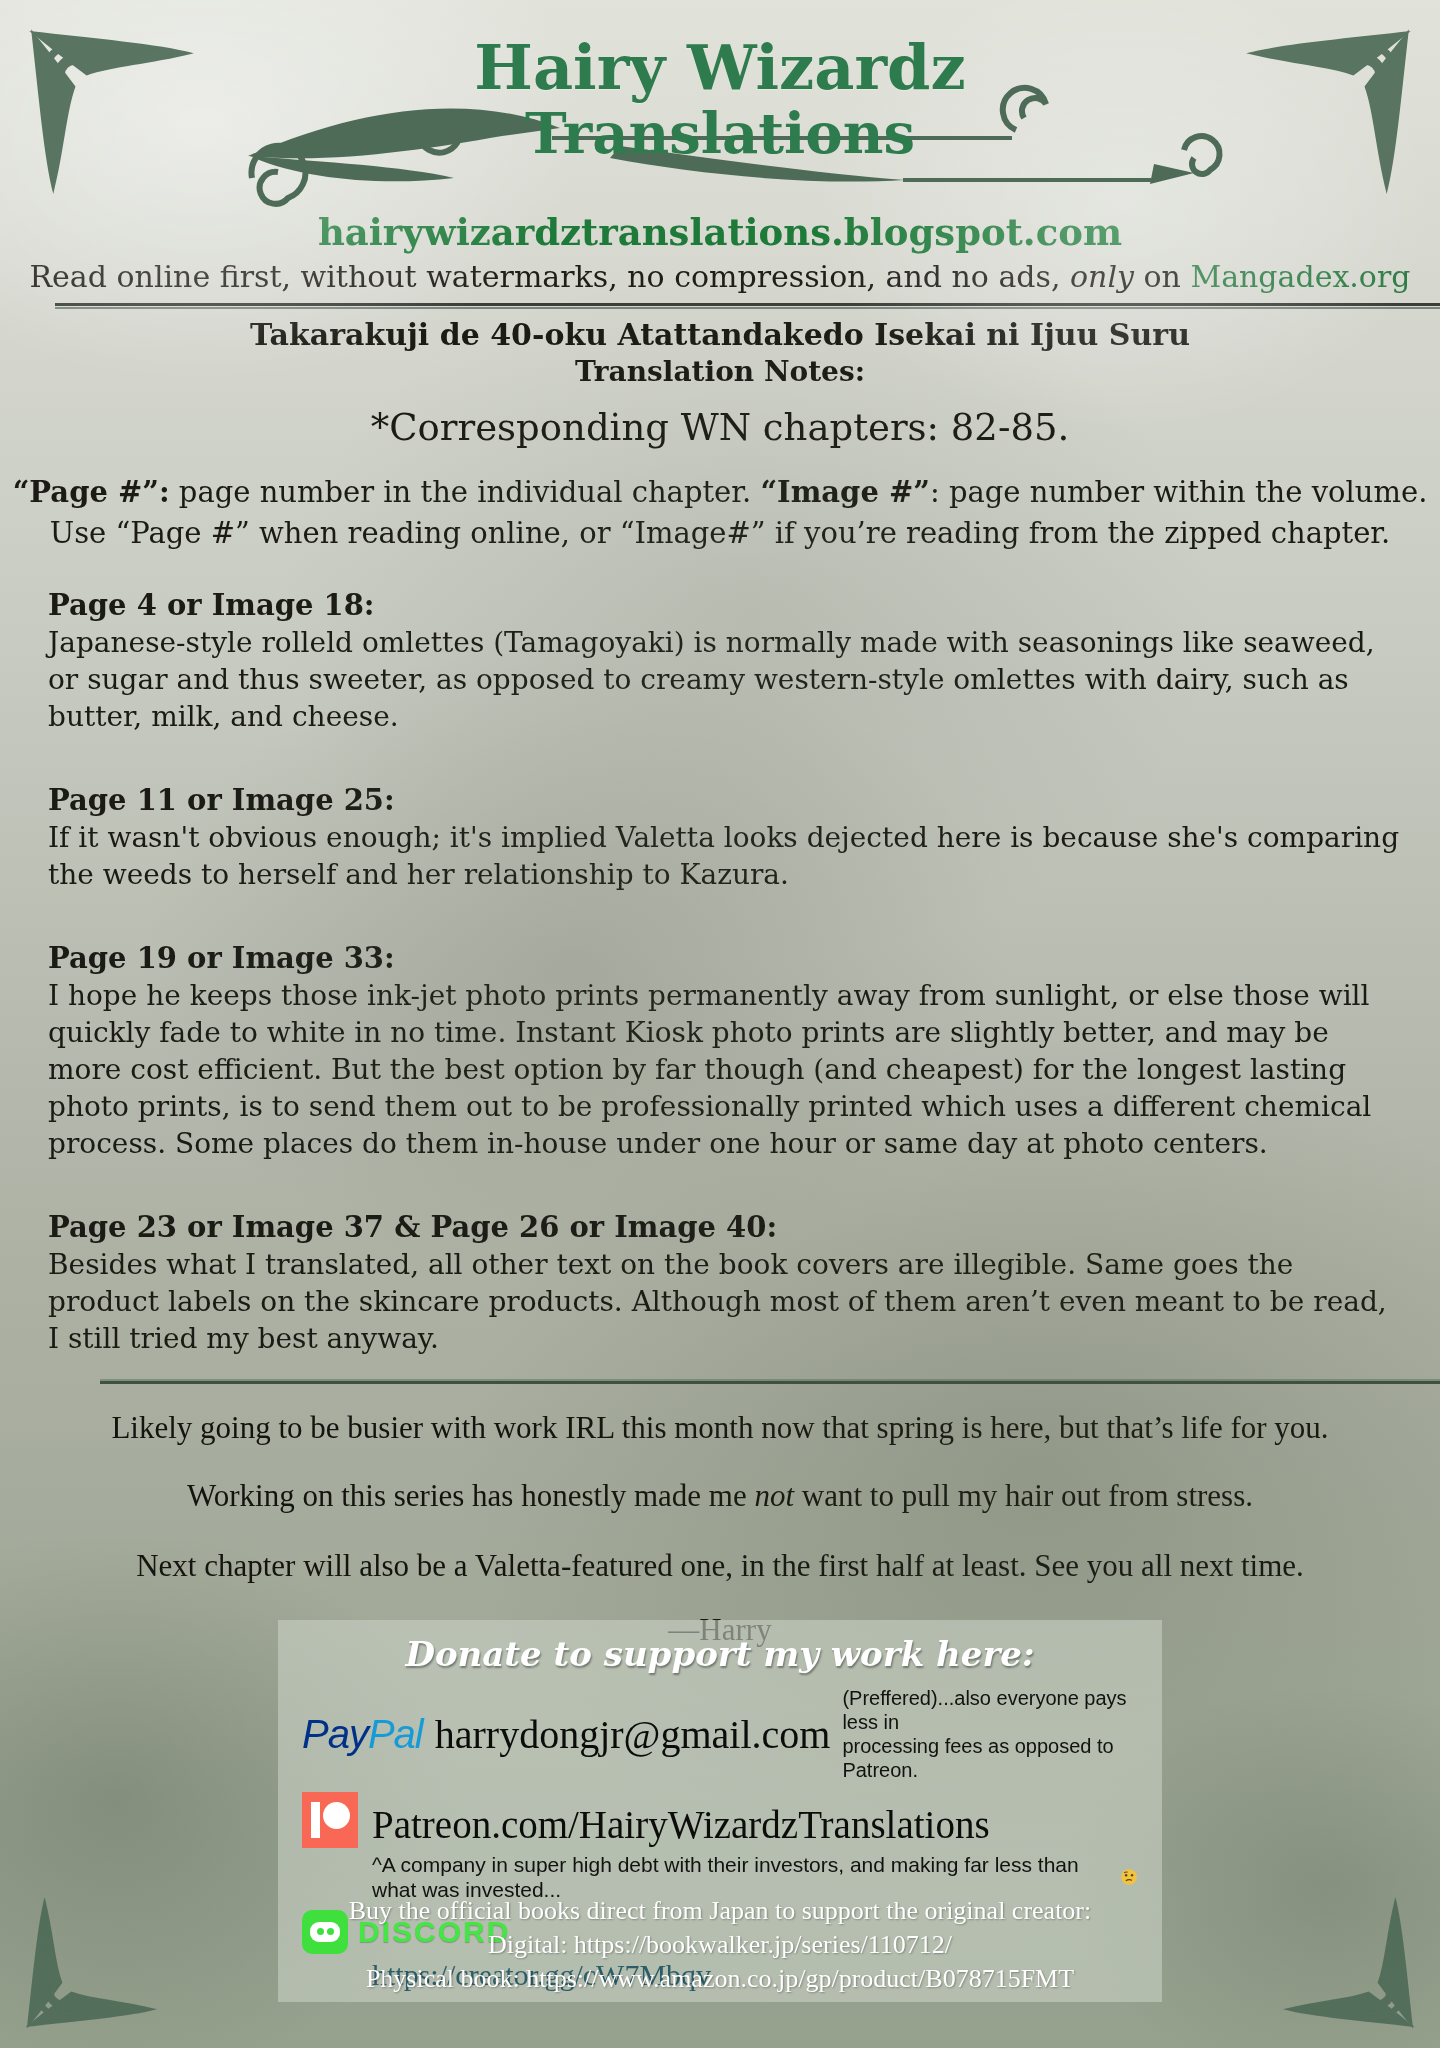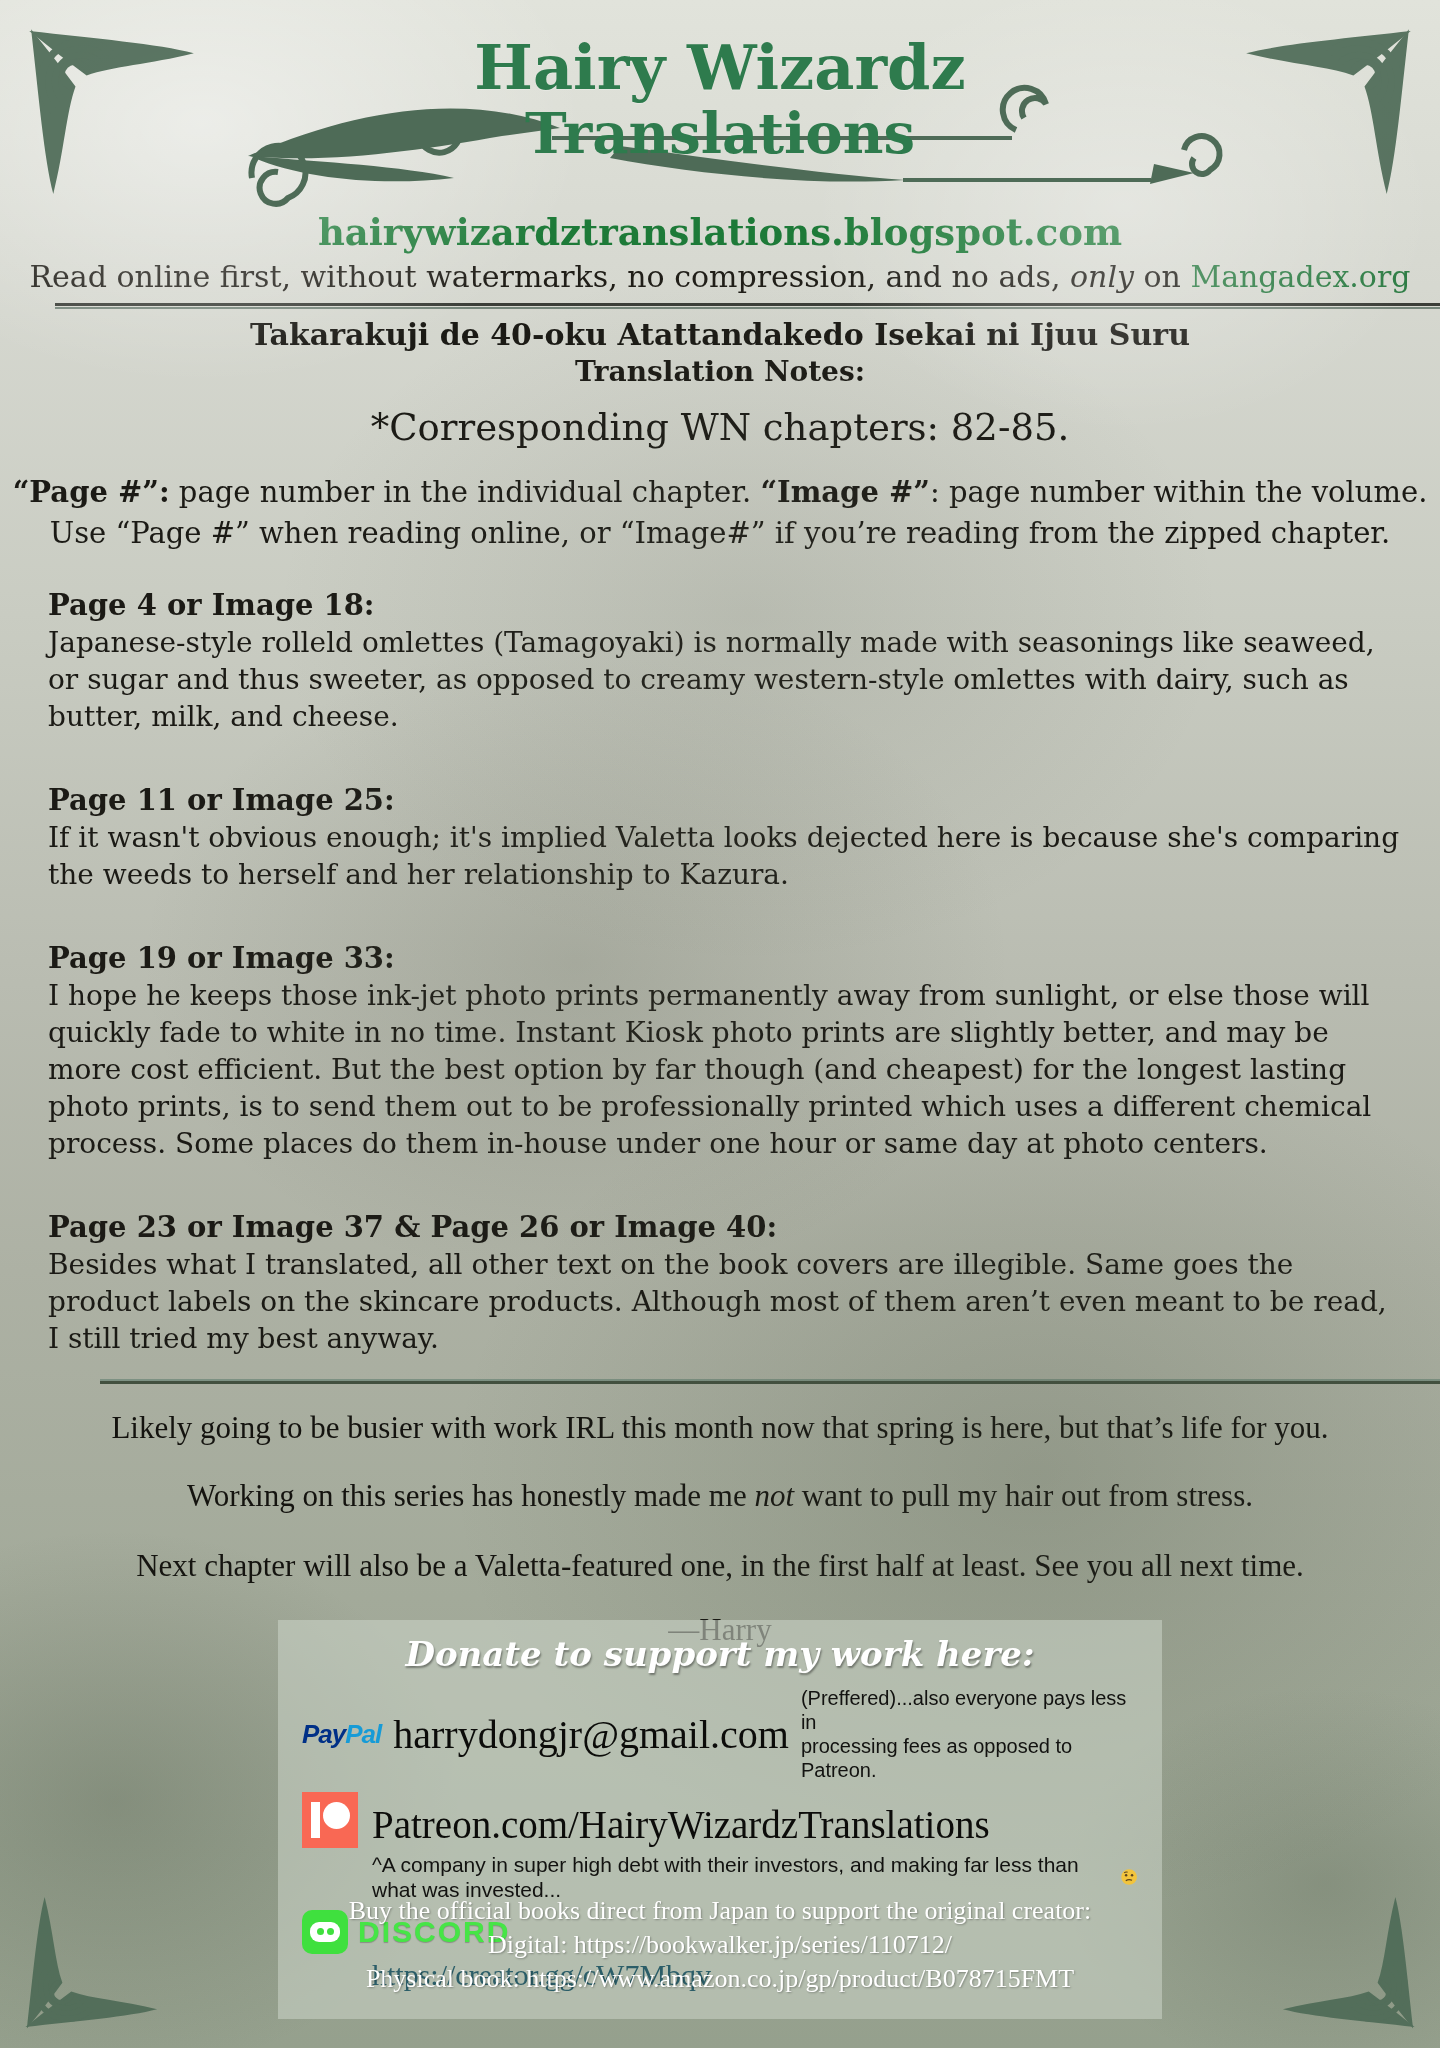--- a/index.html
+++ b/index.html
@@ -60,30 +60,30 @@
   .closing{font-family:"Liberation Serif", serif;text-align:center;}
   .closing p{margin:0;font-size:31px;line-height:40px;color:#14130f;}
   .pA{margin-top:24px !important;}
   .pB{margin-top:28px !important;}
   .pC{margin-top:30px !important;}
   .sig{margin-top:24px !important;}
   .closing .em{font-style:italic;}
 
   .donate-box{
     position:absolute;top:1620px;left:50%;transform:translateX(-50%);
-    width:884px;padding:14px 24px 27px 24px;box-sizing:border-box;
+    width:884px;padding:14px 24px 10px 24px;box-sizing:border-box;
     background:rgba(201,211,199,.58);z-index:2;
   }
   .donate-heading{
     text-align:center;font-size:34px;line-height:40px;font-weight:bold;font-style:italic;
     color:#ffffff;text-shadow:1px 2px 2px rgba(0,0,0,.38);
   }
   .row{display:flex;align-items:center;}
   .paypal-row{margin-top:12px;gap:12px;}
-  .paypal-logo{font-family:"Liberation Sans", sans-serif;font-weight:bold;font-style:italic;font-size:26px;letter-spacing:-1px;white-space:nowrap;}
+  .paypal-logo{font-family:"Liberation Sans", sans-serif;font-weight:normal;font-style:italic;font-size:40px;letter-spacing:-1px;white-space:nowrap;}
   .paypal-logo .pay{color:#003087;}
   .paypal-logo .pal{color:#169bd7;}
   .email{font-family:"Liberation Serif", serif;font-size:40px;color:#0c0c0a;}
   .paypal-note{font-family:"Liberation Sans", sans-serif;font-size:20px;line-height:24px;color:#121210;}
   .paypal-note .l2{text-align:left;}
   .patreon-row{margin-top:10px;gap:14px;}
   .patreon-icon{width:56px;height:56px;background:#f96854;position:relative;flex:0 0 auto;}
   .patreon-icon .bar{position:absolute;left:9px;top:10px;width:9px;height:36px;background:#ffffff;}
   .patreon-icon .circ{position:absolute;left:21px;top:10px;width:27px;height:27px;border-radius:50%;background:#ffffff;}
   .patreon-url{font-family:"Liberation Serif", serif;font-size:39px;color:#0c0c0a;white-space:nowrap;margin-top:8px;}

